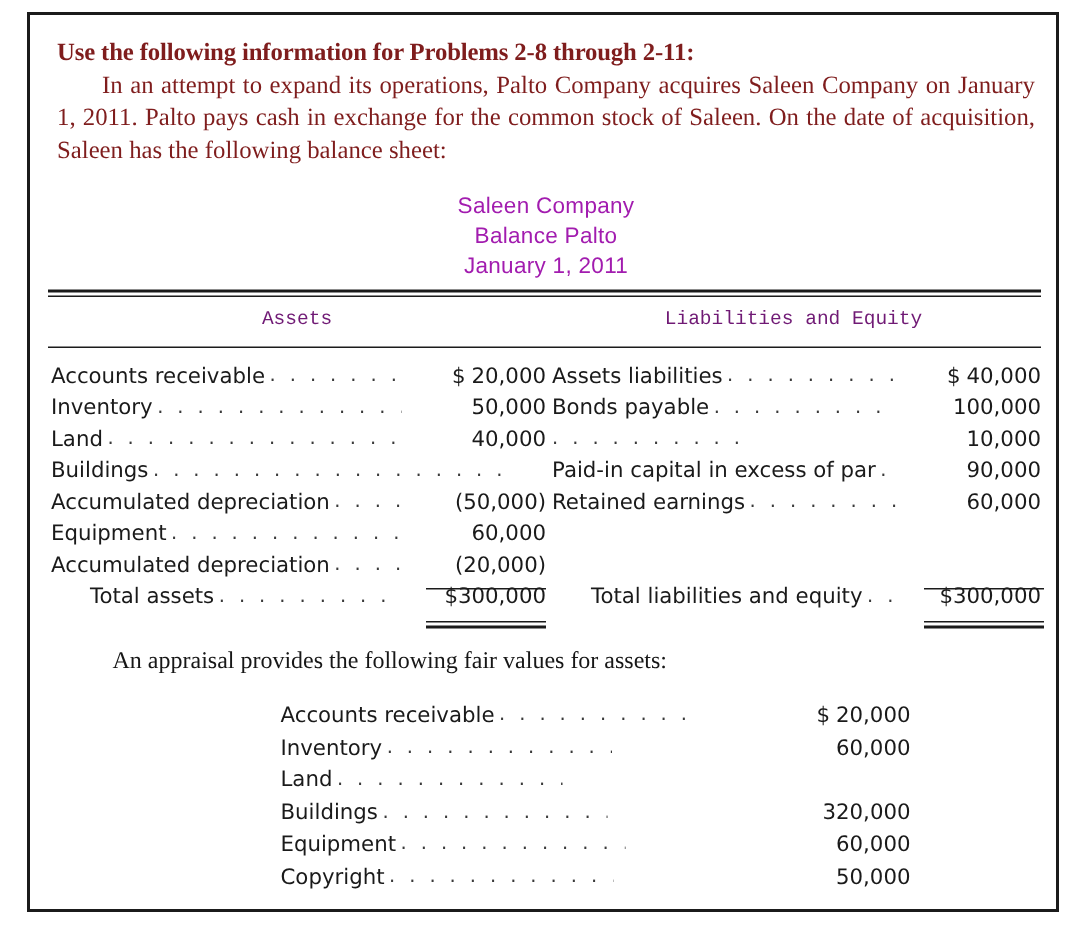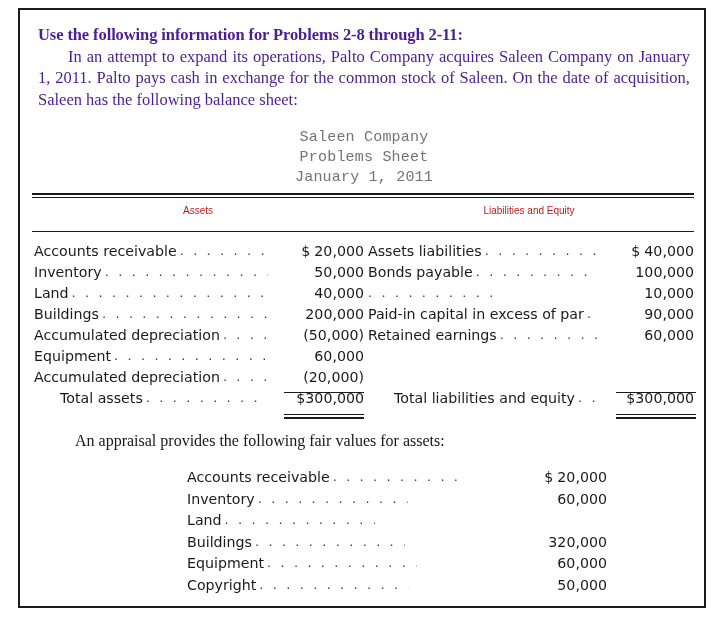--- a/index.html
+++ b/index.html
@@ -29,44 +29,44 @@
 
   
   .prose {
     position: absolute;
     left: 18px;
     top: 14px;
     width: 652px;
     font-size: 16.5px;
     line-height: 21.5px;
     text-align: justify;
-    color: #4c1d95;
+    color: #7f1d1d;
   }
   .prose-heading {
     font-weight: bold;
     display: block;
     margin-bottom: 0px;
     letter-spacing: -0.1px;
   }
   .prose-body {
     display: block;
     text-indent: 30px;
   }
 
   
   .stmt-head {
     position: absolute;
     left: 0;
     top: 118px;
     width: 688px;
     text-align: center;
-    font-family: Liberation Mono, monospace;
+    font-family: Liberation Sans, sans-serif;
     font-size: 15px;
     line-height: 20px;
-    color: #737373;
+    color: #a21caf;
     letter-spacing: 0.2px;
   }
   .stmt-head div { white-space: nowrap; }
 
   
   .rule {
     position: absolute;
     background: #1b1b1b;
   }
   .rule-thick { height: 2px; }
@@ -78,23 +78,23 @@
   
   #rule-head    { left: 12px; top: 221px; width: 662px; }
 
   
   .col-headings {
     position: absolute;
     left: 12px;
     top: 195px;
     width: 662px;
     height: 24px;
-    font-family: Liberation Sans, sans-serif;
-    font-size: 10px;
-    color: #b91c1c;
+    font-family: Liberation Mono, monospace;
+    font-size: 13px;
+    color: #701a75;
   }
   .col-head {
     position: absolute;
     top: 0;
     text-align: center;
   }
   #col-head-assets      { left: 0px;   width: 332px; }
   #col-head-liabilities { left: 332px; width: 330px; }
 
   
@@ -217,21 +217,21 @@
 
 <div id="page-box">
 
   <div class="prose">
     <span class="prose-heading">Use the following information for Problems 2-8 through 2-11:</span>
     <span class="prose-body">In an attempt to expand its operations, Palto Company acquires Saleen Company on January 1, 2011. Palto pays cash in exchange for the common stock of Saleen. On the date of acquisition, Saleen has the following balance sheet:</span>
   </div>
 
   <div class="stmt-head">
     <div>Saleen Company</div>
-    <div>Problems Sheet</div>
+    <div>Balance Palto</div>
     <div>January 1, 2011</div>
   </div>
 
   <div class="rule rule-thick" id="rule-top-a"></div>
   <div class="rule rule-thin" id="rule-top-b"></div>
 
   <div class="col-headings">
     <div class="col-head" id="col-head-assets">Assets</div>
     <div class="col-head" id="col-head-liabilities">Liabilities and Equity</div>
   </div>
@@ -251,21 +251,20 @@
         <span class="bs-amt"><span class="cur"></span><span>50,000</span></span>
       </div>
       <div class="bs-row">
         <span class="bs-label">Land</span>
         <span class="bs-leader">. . . . . . . . . . . . . . . . . . . .</span>
         <span class="bs-amt"><span class="cur"></span><span>40,000</span></span>
       </div>
       <div class="bs-row">
         <span class="bs-label">Buildings</span>
         <span class="bs-leader">. . . . . . . . . . . . . . . . . .</span>
-        <span class="bs-amt"><span class="cur"></span><span>200,000</span></span>
       </div>
       <div class="bs-row">
         <span class="bs-label">Accumulated depreciation</span>
         <span class="bs-leader">. . . . . . . . . .</span>
         <span class="bs-amt"><span class="cur"></span><span>(50,000)</span></span>
       </div>
       <div class="bs-row">
         <span class="bs-label">Equipment</span>
         <span class="bs-leader">. . . . . . . . . . . . . . . . . .</span>
         <span class="bs-amt"><span class="cur"></span><span>60,000</span></span>

